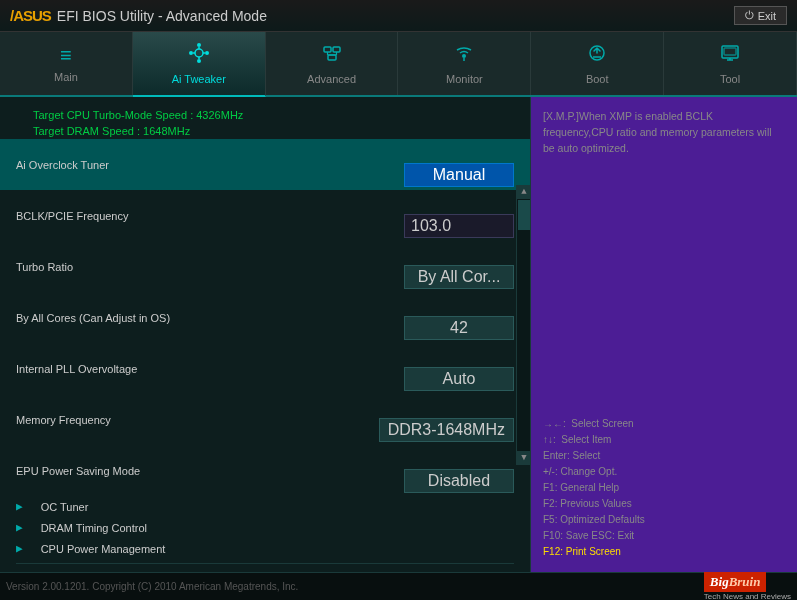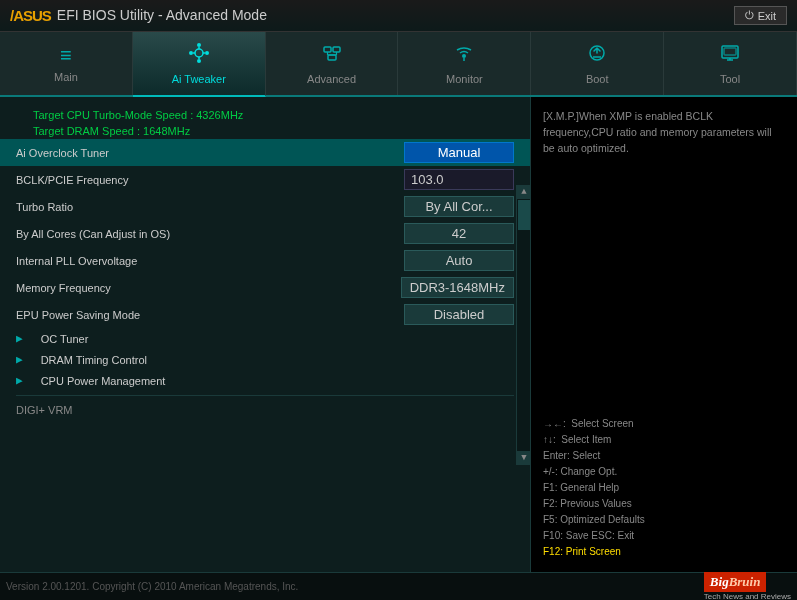--- a/index.html
+++ b/index.html
@@ -30,20 +30,21 @@
       letter-spacing: -1px;
     }
     #header-title {
       color: #cccccc;
       font-size: 14px;
       font-family: Arial, sans-serif;
       margin-left: 6px;
     }
     #header-left {
       display: flex;
+      align-items: center;
     }
     #exit-btn {
       background: #2a2a2a;
       border: 1px solid #555;
       color: #ccc;
       font-size: 11px;
       padding: 2px 10px;
       cursor: pointer;
       display: flex;
       align-items: center;
@@ -121,25 +122,26 @@
     }
     .setting-label {
       color: #cccccc;
       font-size: 11px;
       font-family: Arial, sans-serif;
     }
     .setting-value {
       background: #1a3a3a;
       border: 1px solid #2a5a5a;
       color: #cccccc;
-      font-size: 13px;
+      font-size: 16px;
       font-family: Arial, sans-serif;
       padding: 2px 8px;
       min-width: 110px;
       text-align: center;
+      margin-top: 21px;
     }
     .setting-value.blue-btn {
       background: #0055aa;
       border: 1px solid #0077cc;
       color: #ffffff;
     }
     .setting-value.input-style {
       background: #1a1a2a;
       border: 1px solid #3a3a5a;
       color: #cccccc;
@@ -208,21 +210,21 @@
     .digi-vrm {
       color: #888;
       font-size: 11px;
       font-family: Arial, sans-serif;
       padding: 4px 16px;
     }
 
     
     #right-panel {
       flex: 1;
-      background: #000000;
+      background: #4c1d95;
       padding: 12px;
       border-left: 1px solid #1a3a3a;
       display: flex;
       flex-direction: column;
       justify-content: space-between;
     }
     #help-text {
       color: #888888;
       font-size: 10.5px;
       font-family: Arial, sans-serif;

